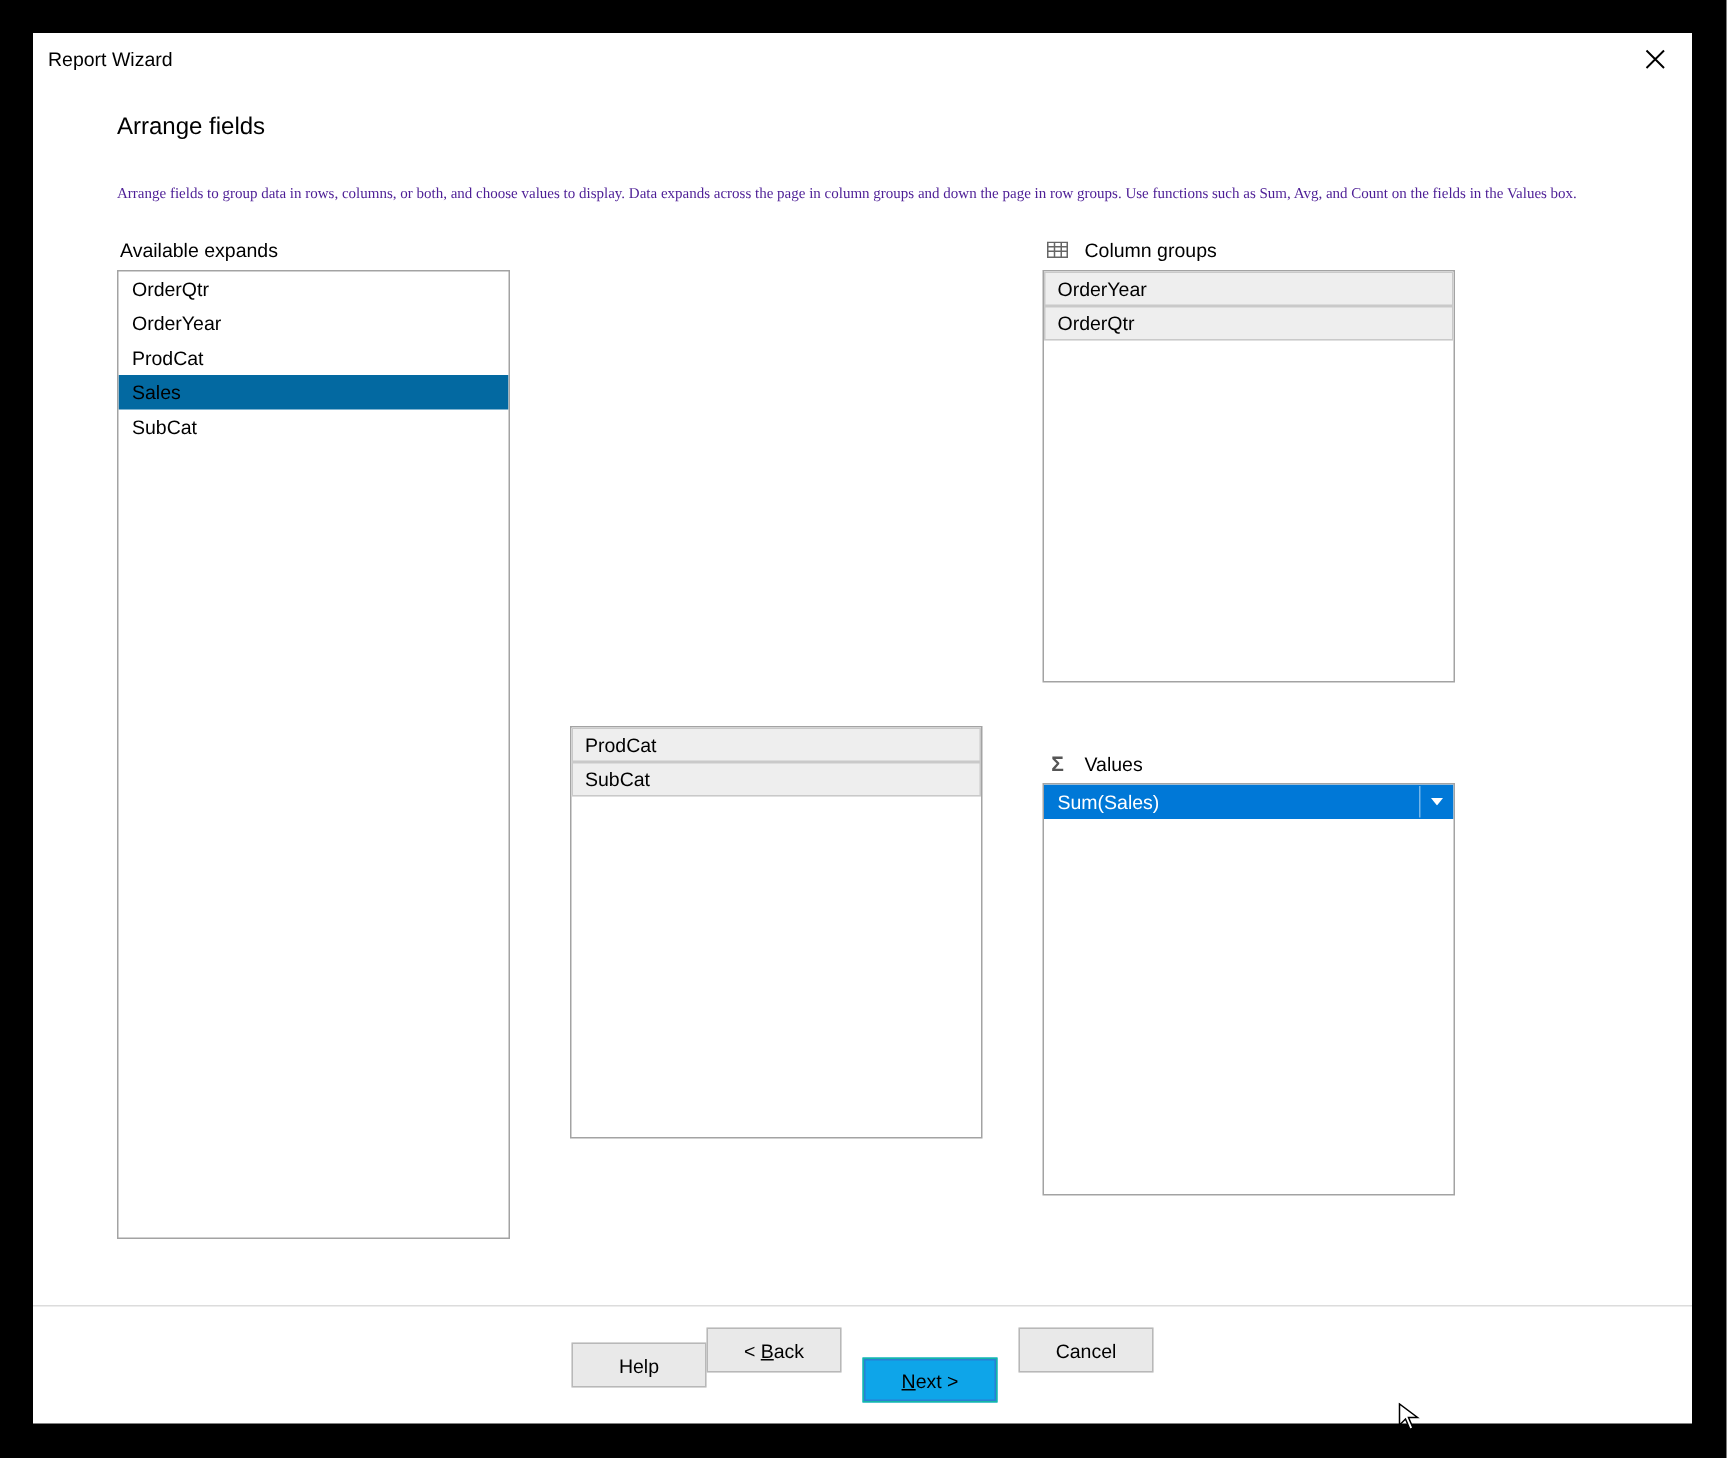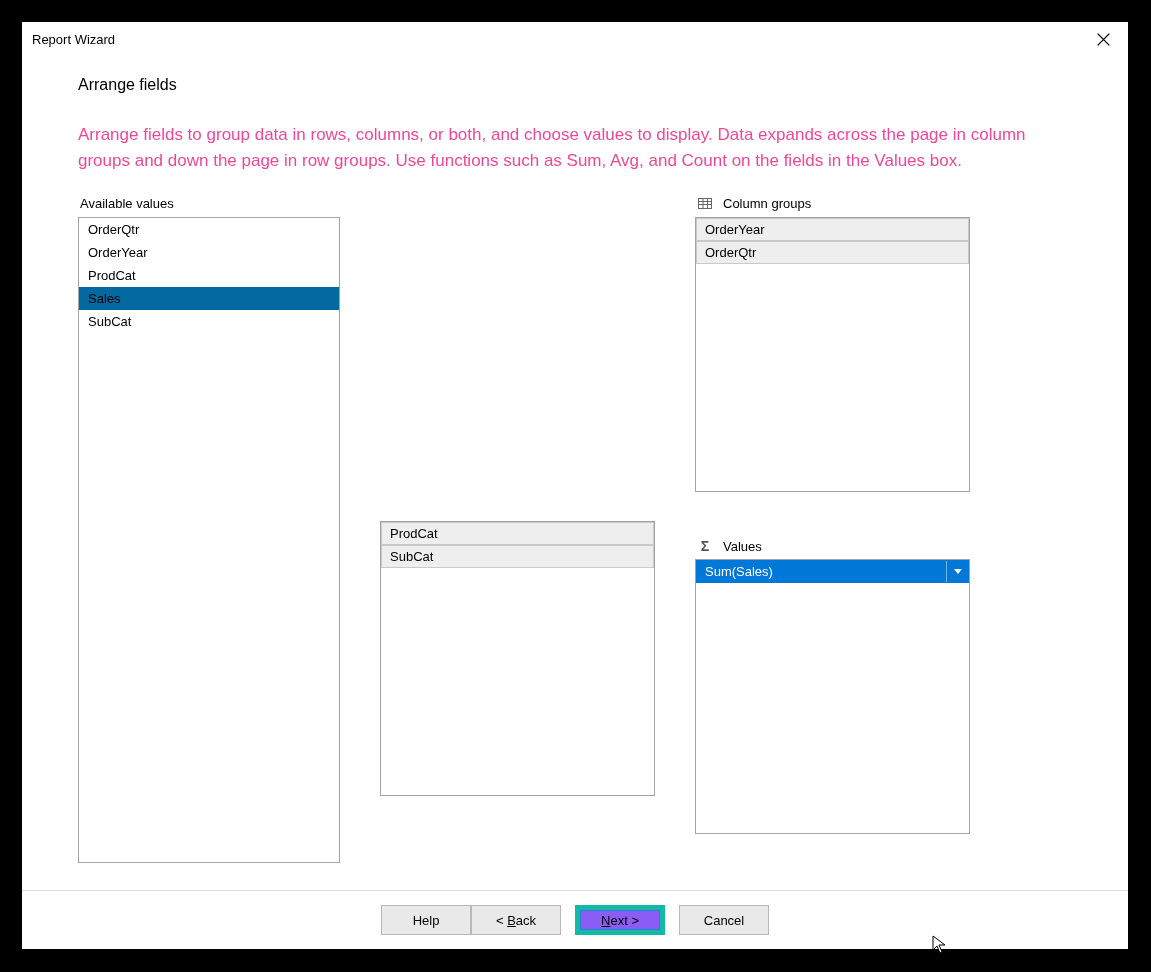--- a/index.html
+++ b/index.html
@@ -49,24 +49,25 @@
     overflow:hidden;
     position:relative;
   }
   .heading {
     font-size: 16px;
     font-weight: 400;
     color: #000;
     margin-bottom: 28px;
   }
   .desc {
-    font-size: 17px;
+    font-size: 10px;
     line-height: 1.55;
     margin-bottom: 20px;
-    color:#ec4899;
+    color:#4c1d95;
+    font-family:Liberation Serif, serif;
   }
   .layout {
     display: grid;
     grid-template-columns: 262px 40px 275px 40px 275px;
     grid-template-rows: auto auto;
     column-gap: 0;
   }
   .col-available { grid-column: 1; grid-row: 1 / span 2; }
   .col-colgroups { grid-column: 5; grid-row: 1; }
   .col-rowgroups { grid-column: 3; grid-row: 2; }
@@ -133,23 +134,24 @@
     min-width: 90px;
     height: 30px;
     padding: 0 16px;
     background: #e9e9e9;
     border: 1px solid #b8b8b8;
     font-size: 13px;
     font-family: inherit;
     cursor: pointer;
   }
   .btn.primary {
-    background:#8b5cf6;
-    border:5px solid #14b8a6;
+    background:#0ea5e9;
+    border:1px solid #14b8a6;
     box-shadow: 0 0 0 1px #2a7fd4 inset;
+    margin-top: 20px;
   }
   .footer-right { display:flex; gap:14px; }
   .under { text-decoration: underline; text-decoration-thickness:1px; text-underline-offset:1px; }
 
   .cursor {
     position:absolute;
     left: 932px;
     top: 935px;
     width:16px; height:20px;
     pointer-events:none;
@@ -169,21 +171,21 @@
   </div>
 
   <div class="content">
     <div class="heading">Arrange fields</div>
     <div class="desc">Arrange fields to group data in rows, columns, or both, and choose values to display. Data expands across the page in column groups and down the page in row groups.  Use functions such as Sum, Avg, and Count on the fields in the Values box.</div>
 
     <div class="layout">
 
       <div class="col-available">
         <div class="section-label">
-          <span>Available values</span>
+          <span>Available expands</span>
         </div>
         <div class="listbox avail" id="available-list">
             <div class="row">OrderQtr</div>
             <div class="row">OrderYear</div>
             <div class="row">ProdCat</div>
             <div class="row sel-light">Sales</div>
             <div class="row">SubCat</div>
           </div>
       </div>
 

